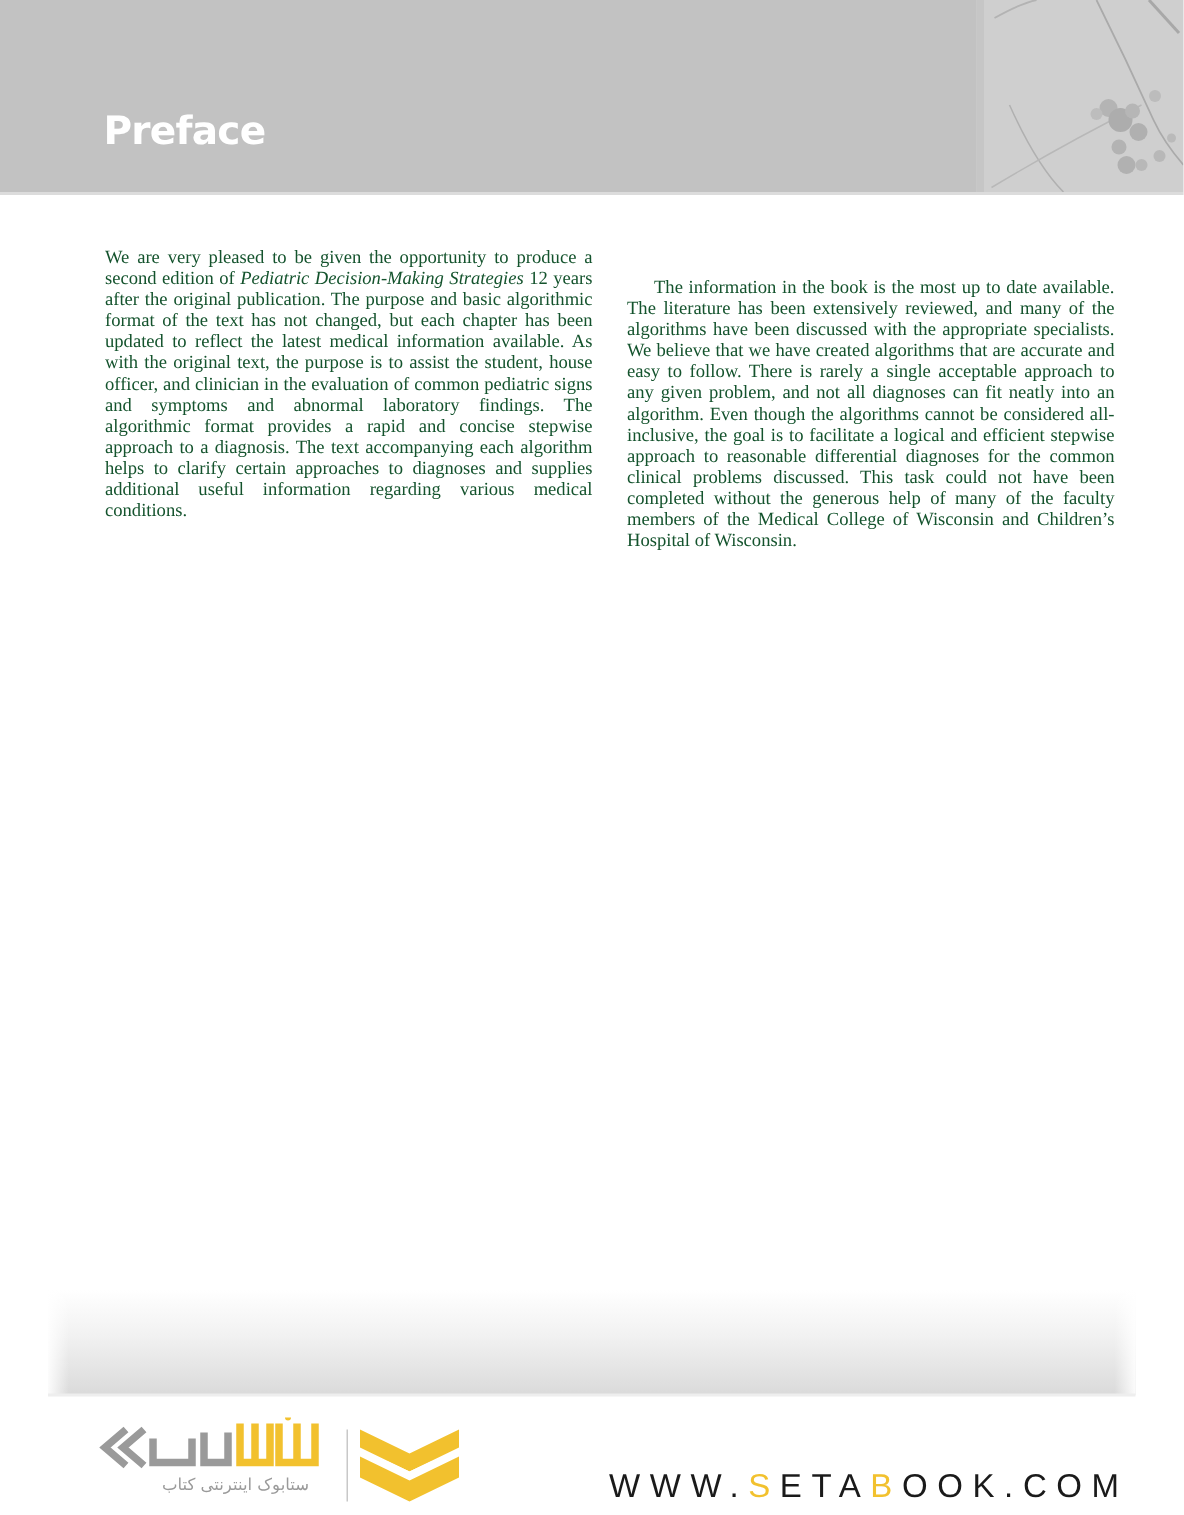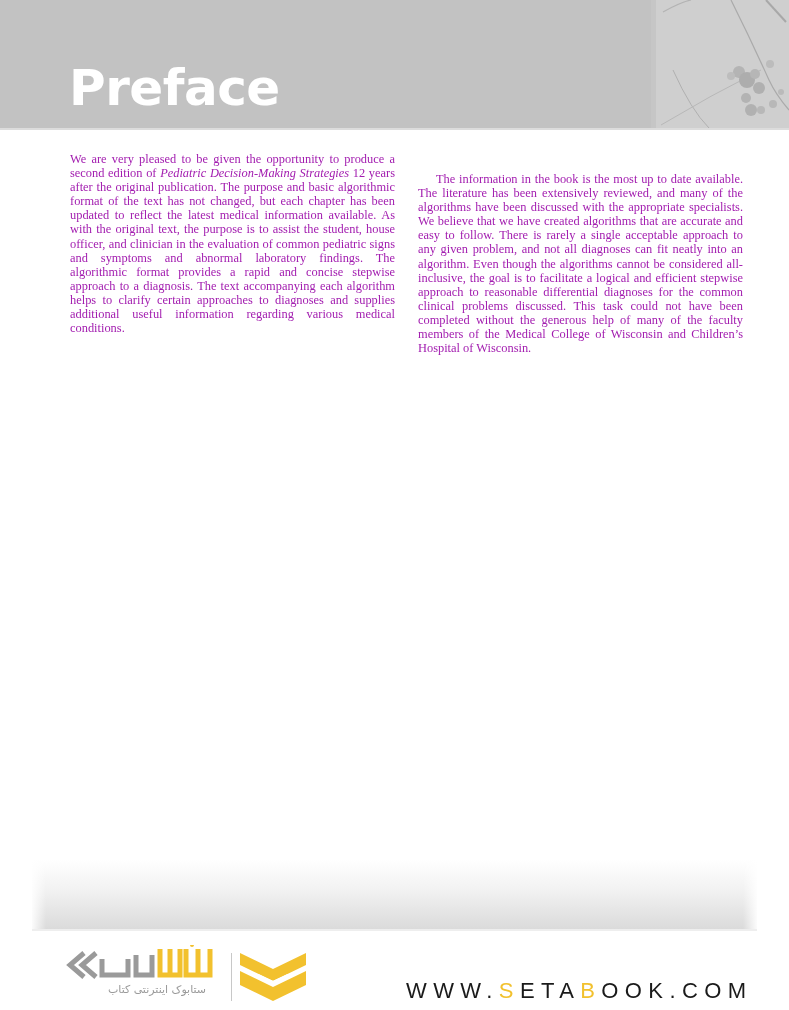--- a/index.html
+++ b/index.html
@@ -15,29 +15,29 @@
       background: #cfcfcf;
       overflow: hidden;
     }
     .header-art svg { position: absolute; left: 0; top: 0; }
     .header-bottom-line {
       position: absolute; left: 0; top: 128px; width: 789px; height: 2px; background: #dcdcdc;
     }
     .title {
       position: absolute; left: 69px; top: 63px;
       font-family: "DejaVu Sans", sans-serif; font-weight: bold;
-      font-size: 50px; letter-spacing: -0.5px; color: #ffffff;
+      font-size: 26px; letter-spacing: -0.5px; color: #ffffff;
       line-height: 50px;
     }
 
     .col {
-      position: absolute; top: 152px; width: 325px;
+      position: absolute; top: 164px; width: 325px;
       font-family: "Liberation Serif", serif;
       font-size: 12.4px; line-height: 14.1px; text-align: justify;
-      color: #a21caf;
+      color: #14532d;
       hyphens: manual;
     }
     .col-left { left: 70px; }
     .col-right { left: 418px; margin-top: 20px; }
     .col-right p { text-indent: 18px; }
     .col em { font-style: italic; }
 
     .footer-fade {
       position: absolute; left: 32px; top: 860px; width: 725px; height: 70px;
       background: linear-gradient(to bottom, #ffffff 0%, #f1f1f1 45%, #dadada 100%);

